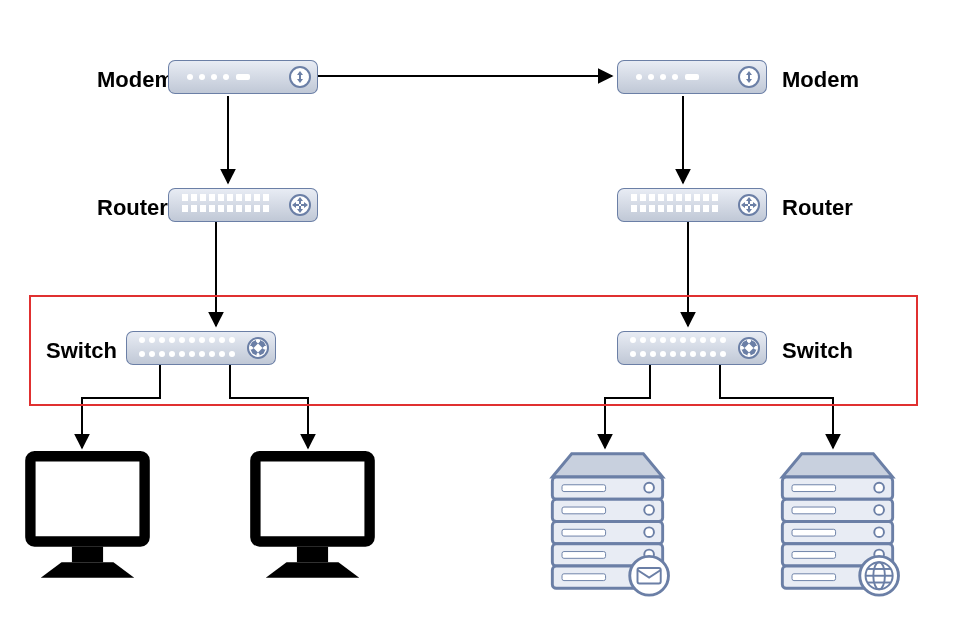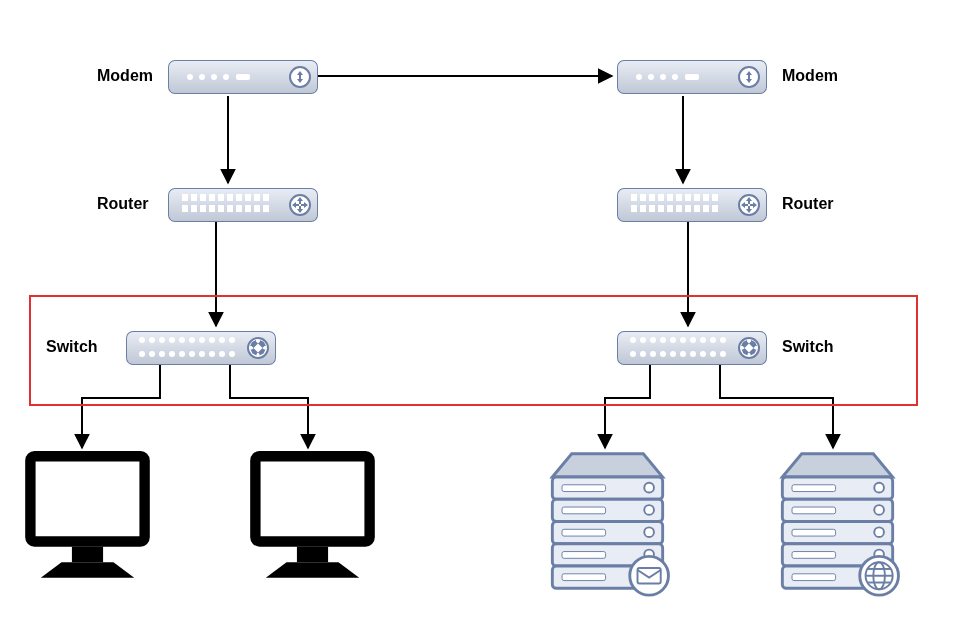--- a/index.html
+++ b/index.html
@@ -1,17 +1,17 @@
 <!DOCTYPE html>
 <html><head>
 <meta charset="utf-8">
 <style>
   body{margin:0;background:#fff;font-family:Arial,Helvetica,sans-serif;}
   #canvas{position:relative;width:963px;height:640px;}
-  .label{position:absolute;font-size:16px;font-weight:bold;color:#000;}
+  .label{position:absolute;font-size:22px;font-weight:bold;color:#000;}
   .device{position:absolute;}
   .highlight-box{position:absolute;border:2px solid #e03030;}
   svg{display:block;}
 </style>
 </head>
 <body>
 
 <div id="canvas">
 
   <svg id="arrow-layer" width="963" height="640" style="position:absolute;left:0;top:0">

